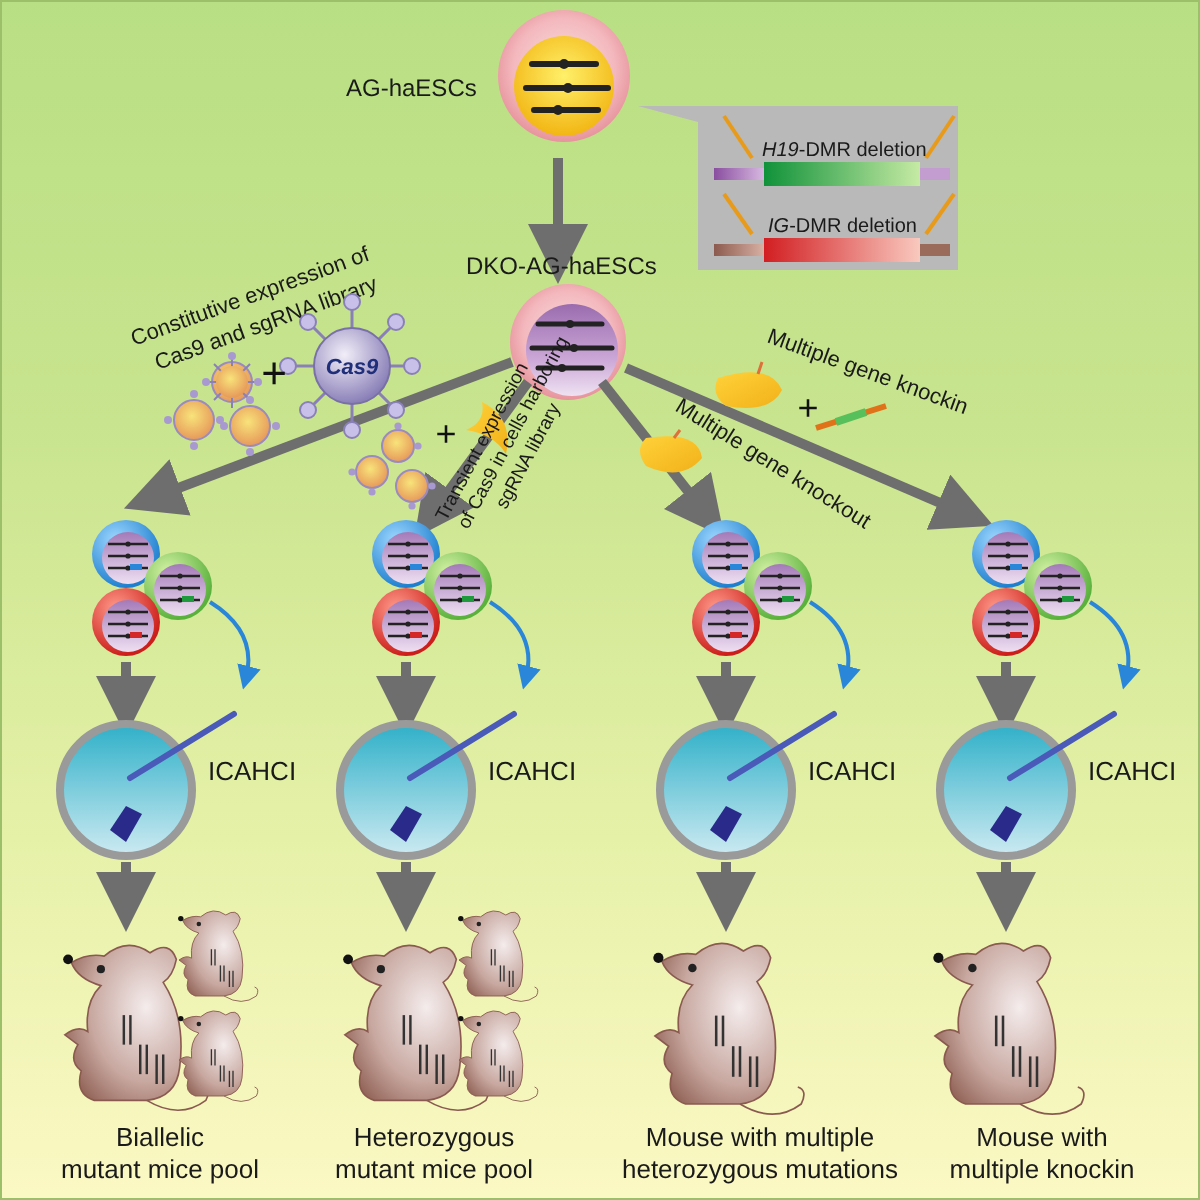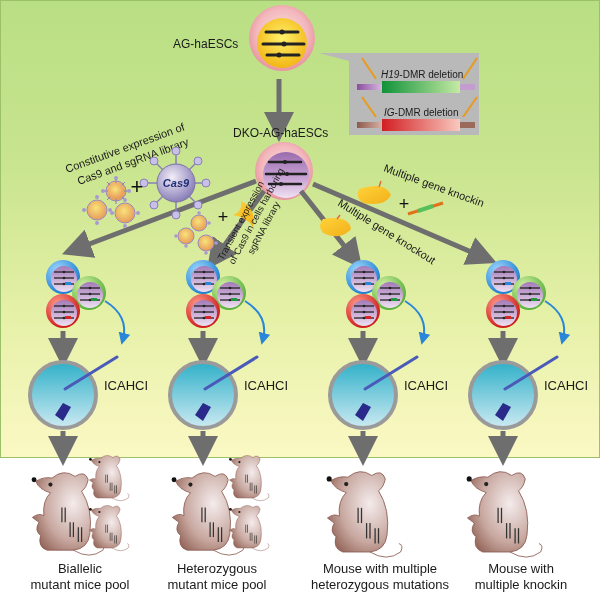--- a/index.html
+++ b/index.html
@@ -1,18 +1,18 @@
 <!DOCTYPE html>
 <html><head>
   <meta charset="utf-8">
   <style>
     html, body { margin: 0; padding: 0; }
     body { width: 600px; height: 600px; overflow: hidden; }
     #stage {
-      position: relative; width: 600px; height: 458px;
+      position: relative; width: 600px; height: 600px;
       background: linear-gradient(180deg, #b9df84 0%, #c8e48e 35%, #e6f1a8 70%, #fbf8c4 100%);
       border: 1px solid #9cbf6a; box-sizing: border-box;
       font-family: "Liberation Sans", sans-serif;
     }
     svg text { font-family: "Liberation Sans", sans-serif; }
     .lbl { font-size: 12px; fill: #1a1a1a; }
     .caption { font-size: 13px; fill: #1a1a1a; text-anchor: middle; }
   </style>
 </head>
 <body>

